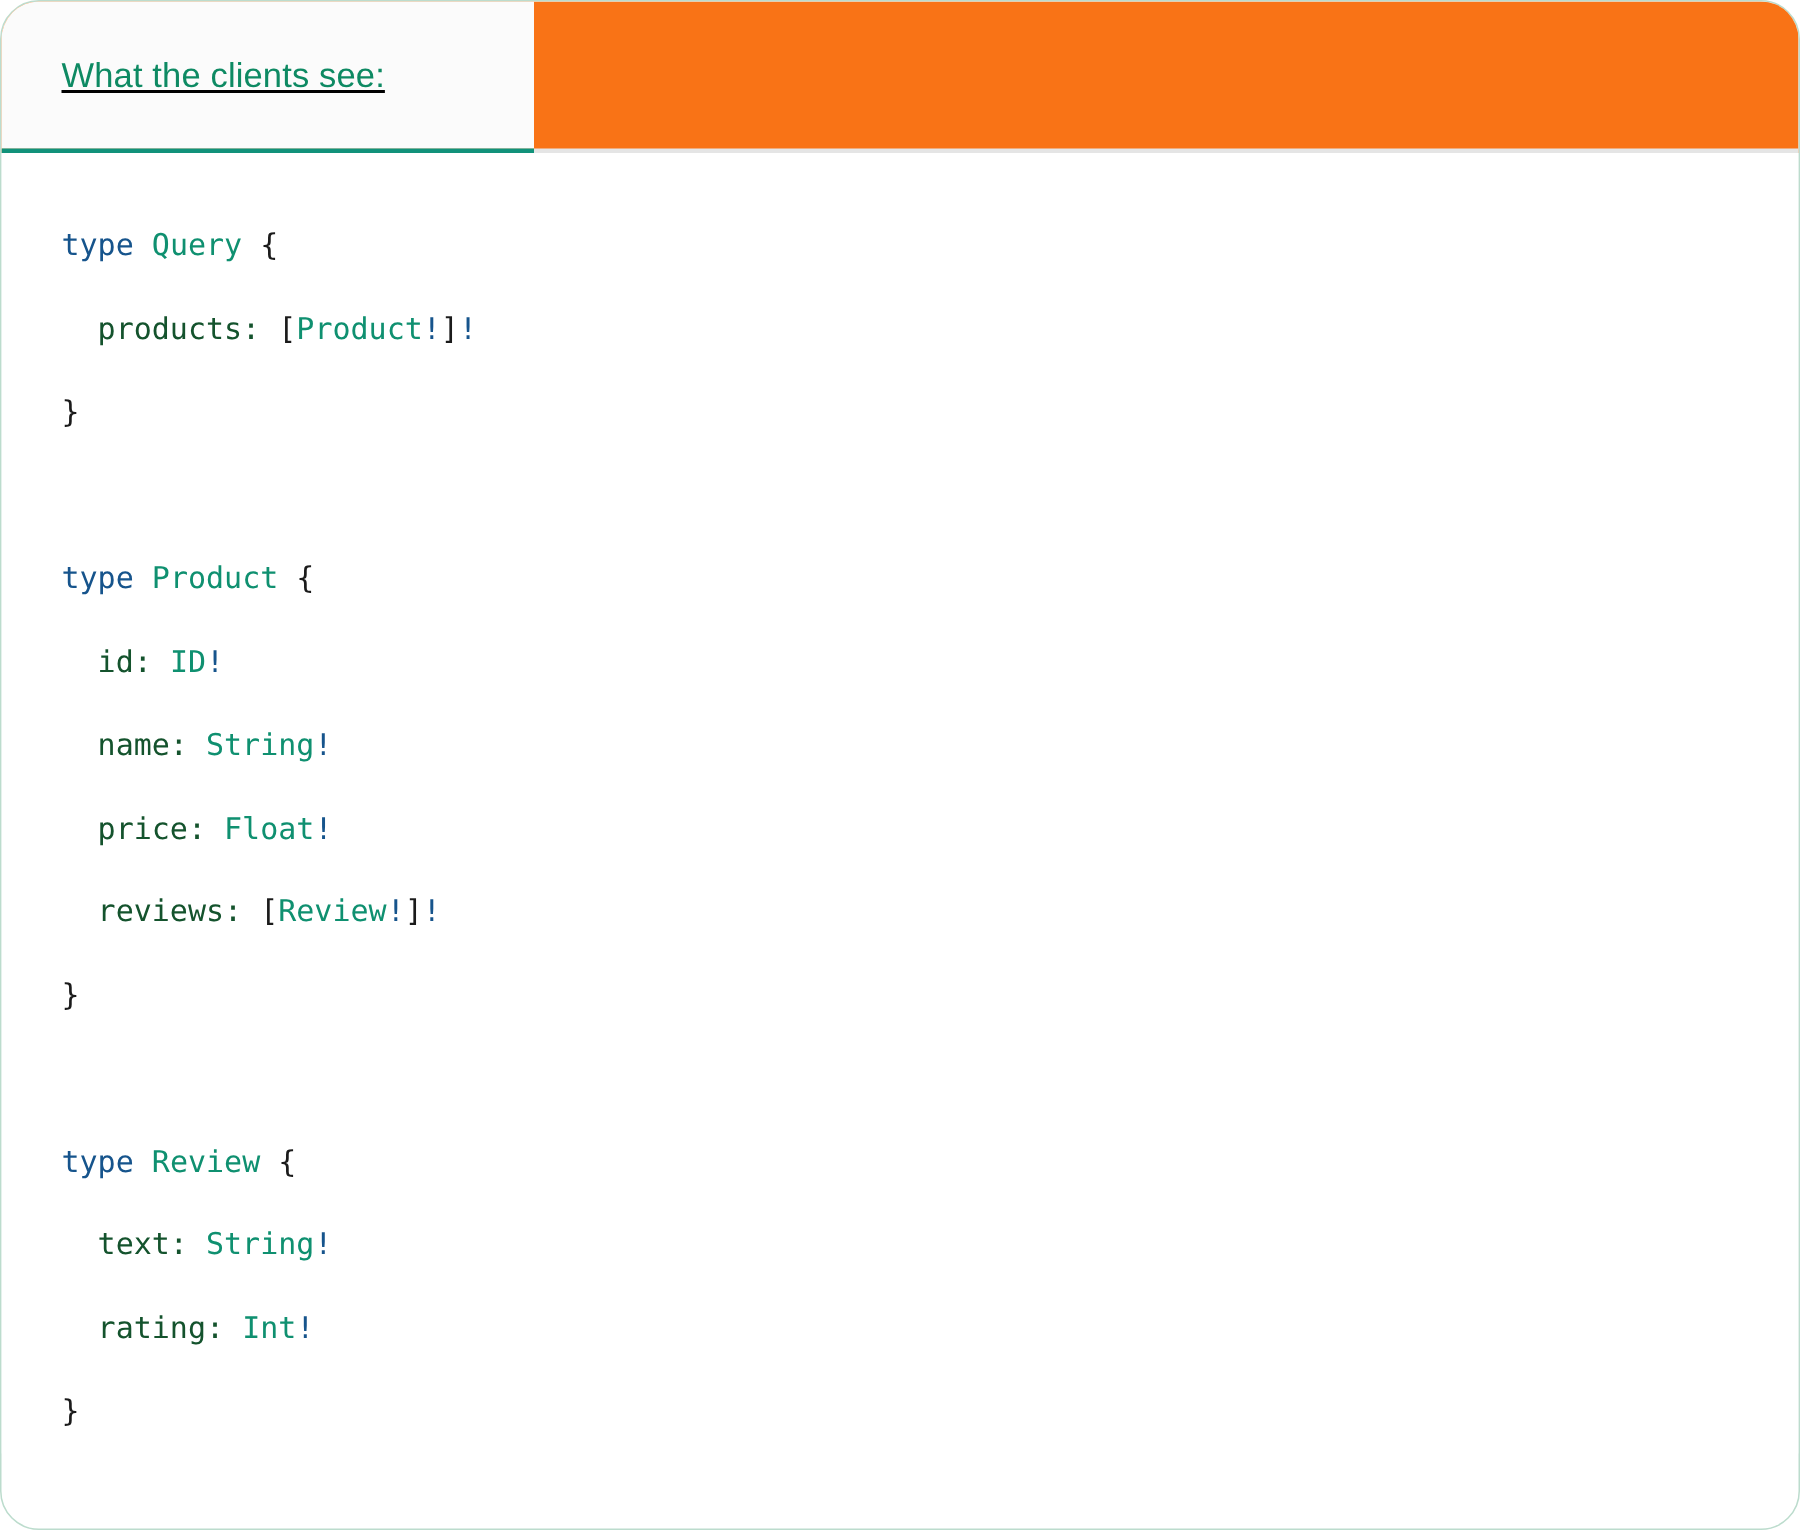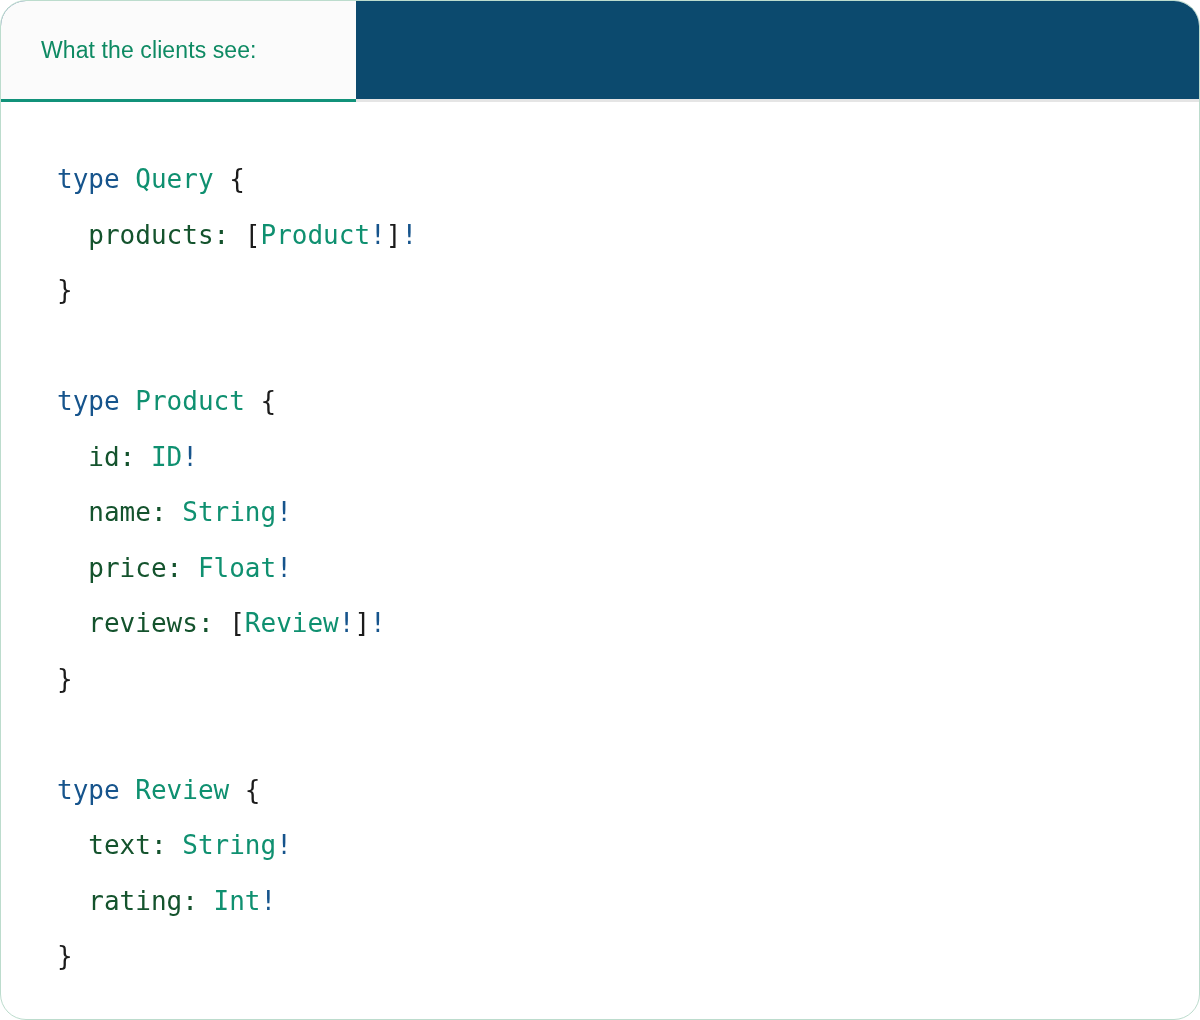--- a/index.html
+++ b/index.html
@@ -24,23 +24,24 @@
     background: #ffffff;
     overflow: hidden;
   }
 
   
   .tabstrip {
     position: relative;
     display: flex;
     align-items: stretch;
     height: 98px;
-    background: #0c4a6e;
+    background: #f97316;
     border-bottom: 3px solid #e5e5e5;
     box-sizing: content-box;
+    text-decoration: underline;
   }
   .tab {
     display: flex;
     align-items: center;
     padding: 0 0 0 40px;
     width: 355px;
     box-sizing: border-box;
     background: #fbfbfb;
     position: relative;
     cursor: pointer;
@@ -62,23 +63,23 @@
     height: 3px;
     background: #11927a;
   }
 
   
   .code-area {
     padding: 34px 0 0 40px;
     background: #ffffff;
   }
   pre.code {
-    margin: 16px;
+    margin: 0;
     font-family: "DejaVu Sans Mono", monospace;
-    font-size: 26px;
+    font-size: 20px;
     line-height: 55.5px;
     white-space: pre;
     color: #1b1b1b;
     letter-spacing: 0px;
   }
   .ln { display: block; height: 55.5px; }
 
   .tok-kw   { color: #16548c; }
   .tok-type { color: #0f9070; }
   .tok-bang { color: #16548c; }

